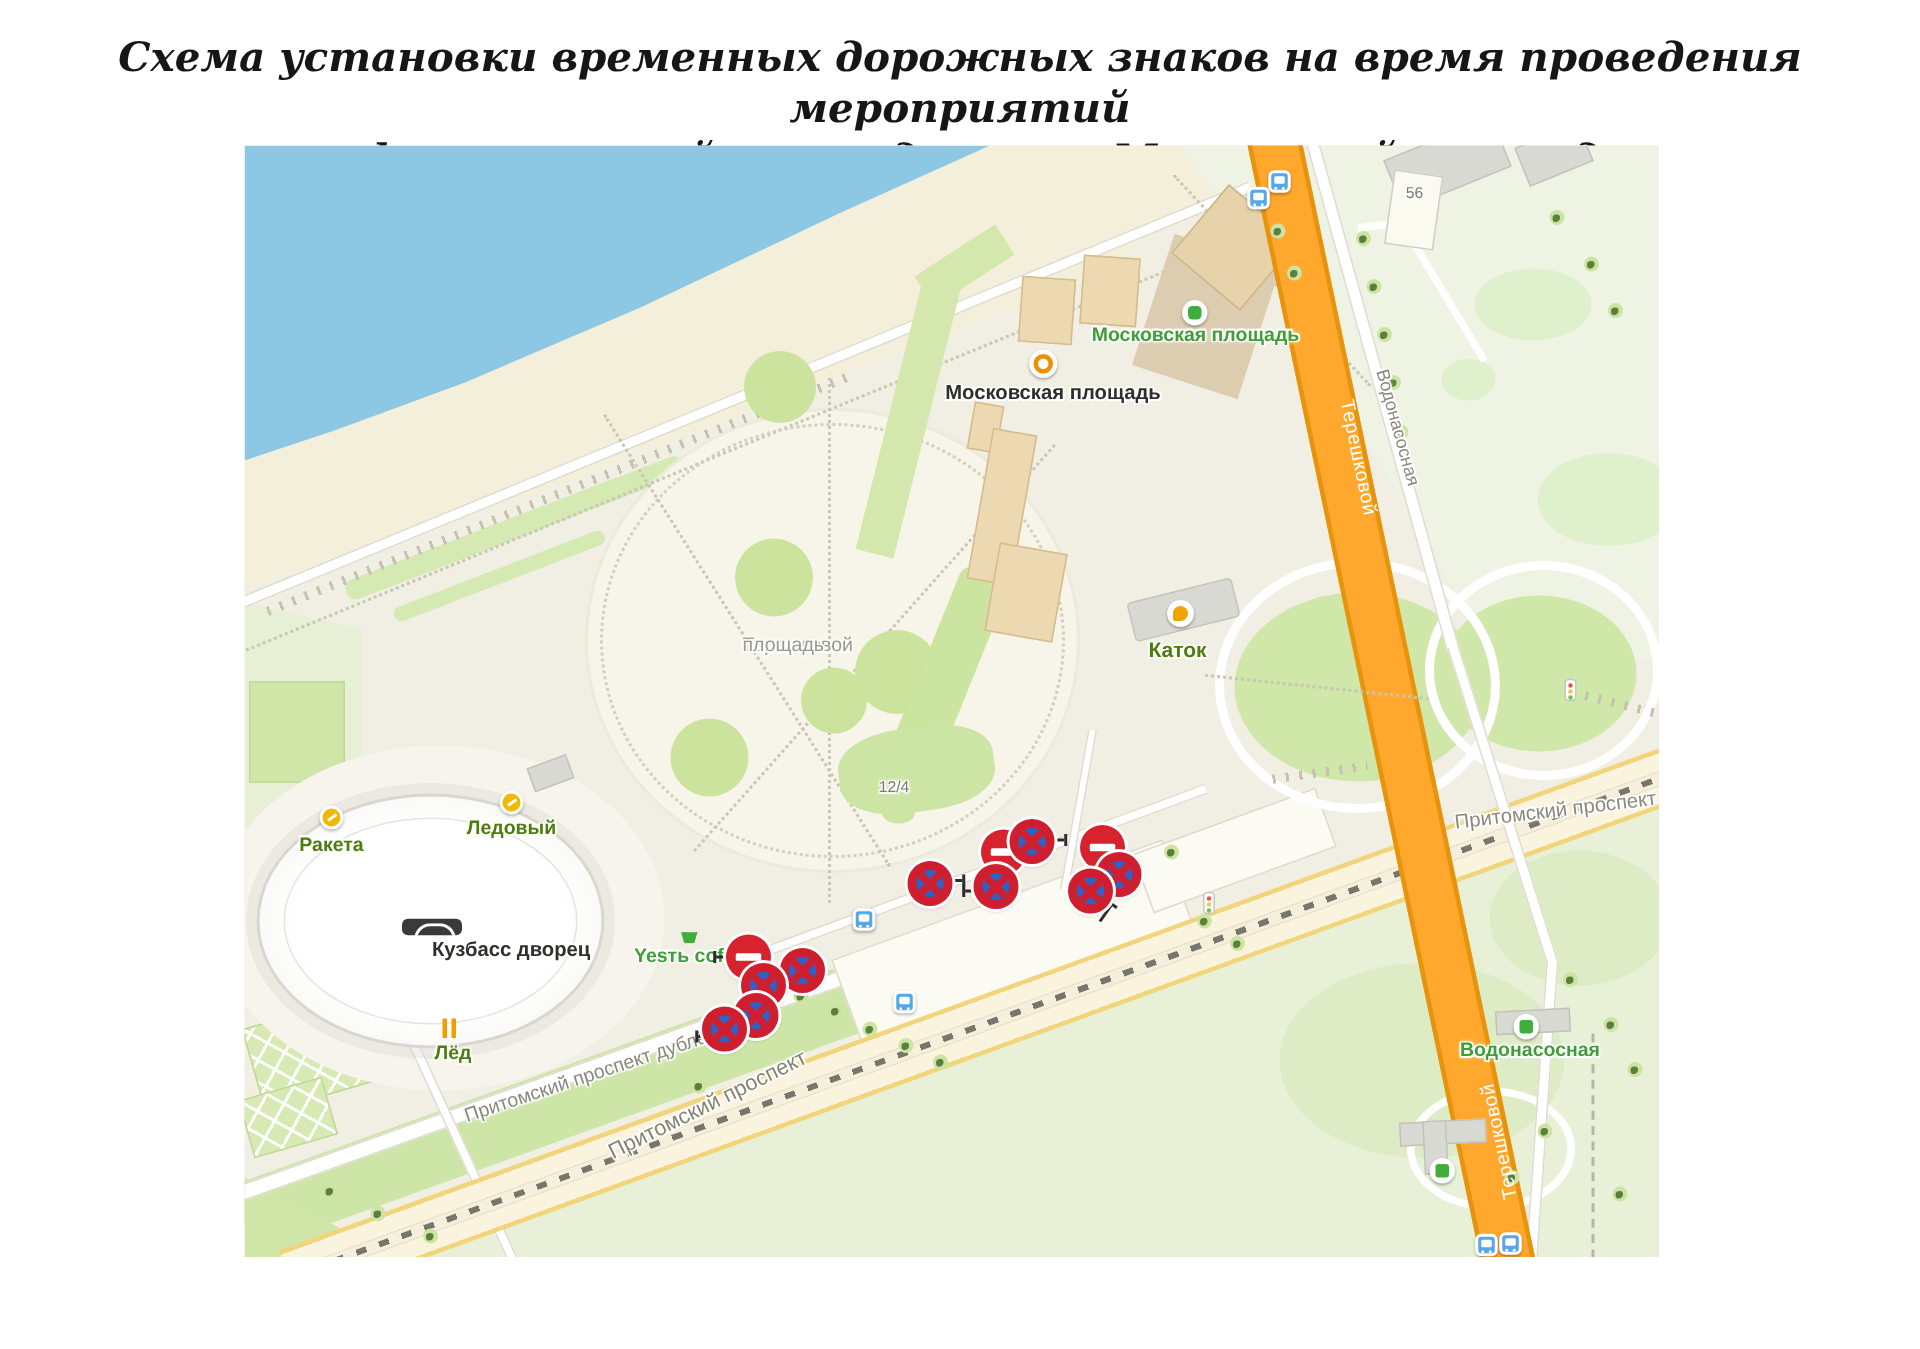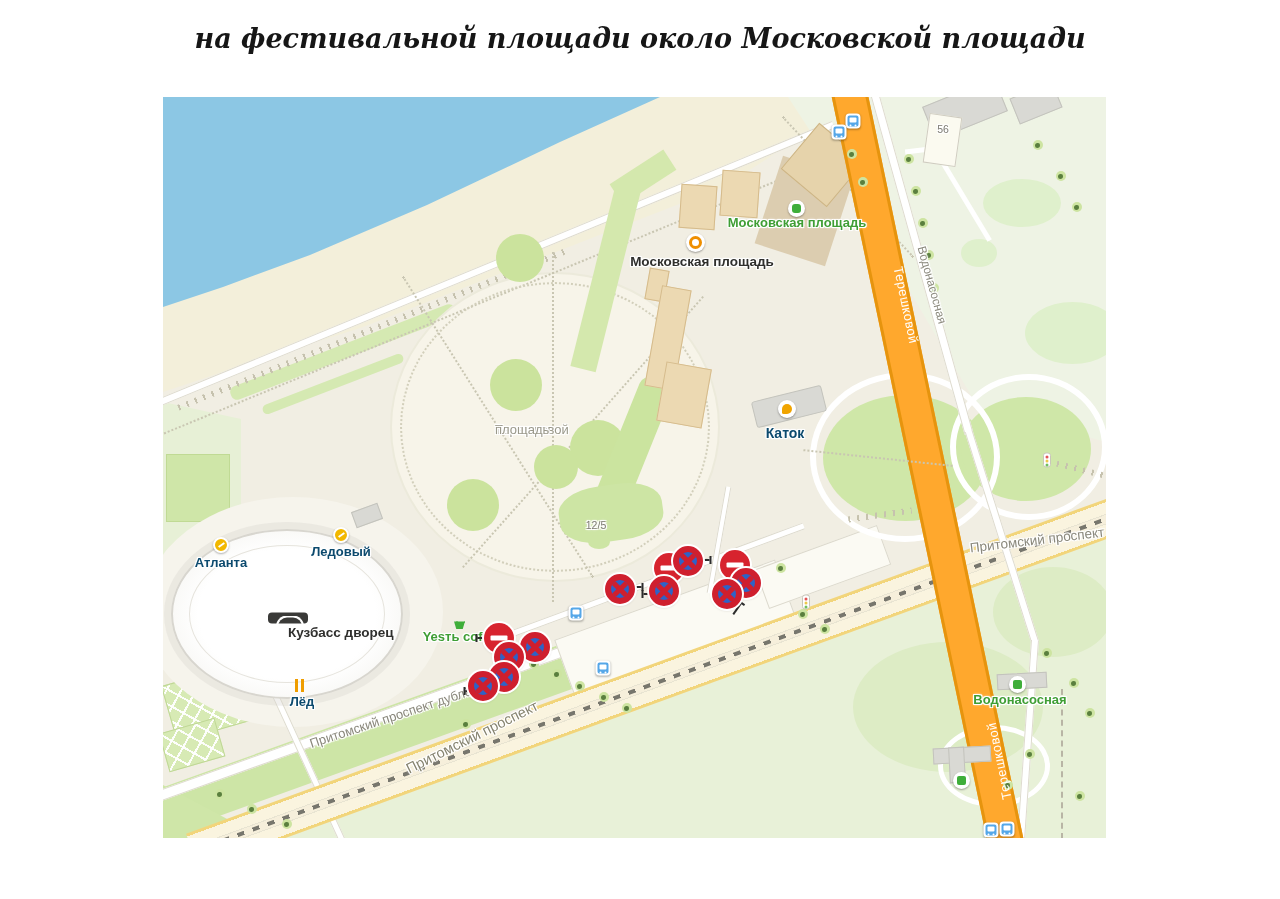--- a/index.html
+++ b/index.html
@@ -10,21 +10,21 @@
          font-size:27px;color:#161616;line-height:34px;}
   .map{position:absolute;left:163px;top:97px;width:943px;height:741px;
        background:#f1eee3;overflow:hidden;}
   .map *{position:absolute;box-sizing:border-box;}
   
   .lbl{white-space:nowrap;transform:translate(-50%,0);z-index:22;
        text-shadow:0 0 3px #fff,0 0 3px #fff,1px 1px 0 #fff,-1px -1px 0 #fff,1px -1px 0 #fff,-1px 1px 0 #fff;}
   .lbl-green{color:#3f9e35;font-weight:700;font-size:13px;}
   .lbl-black{color:#2f2f2d;font-weight:700;font-size:13.5px;}
   .lbl-gray{color:#9a988a;font-size:13px;text-align:center;line-height:16px;}
-  .lbl-orange{color:#0c4a6e;font-weight:700;font-size:13px;}
+  .lbl-orange{color:#4d7c0f;font-weight:700;font-size:13px;}
   .lbl-small{color:#7c7a72;font-size:10.5px;}
   .lbl-road{color:#8a887c;font-size:13px;z-index:21;}
   .lbl-road-big{color:#85836f;font-size:14.5px;z-index:21;}
   .lbl-road-white{color:#fff;font-size:13px;z-index:21;text-shadow:none;letter-spacing:.5px;}
   .rot{transform:translate(-50%,-50%) rotate(var(--r));}
   
   .sign{border-radius:50%;transform:translate(-50%,-50%);z-index:30;
         box-shadow:0 0 0 2px #fff,0 1px 3px rgba(0,0,0,.35);}
   .nostop{width:30px;height:30px;background:#2f62c6;border:6px solid #cf1f2e;overflow:hidden;}
   .nostop::before,.nostop::after{content:'';position:absolute;left:50%;top:50%;
@@ -70,20 +70,21 @@
   .bldg-tan{background:#ecd9b2;border:1px solid #d5bb8c;z-index:10;}
   .bldg-gray{background:#d9d9d4;border:1px solid #c3c3bc;z-index:10;}
   .whiteroad{background:#fff;border-left:1px solid #dedbce;border-right:1px solid #dedbce;}
   .whiteroad-h{background:#fff;border-top:1px solid #dedbce;border-bottom:1px solid #dedbce;}
 </style>
 </head>
 <body>
 
 <div class="page">
   <div class="title">
+    <div>Схема установки временных дорожных знаков на время проведения мероприятий</div>
     <div>на фестивальной площади около Московской площади</div>
   </div>
 
   <div class="map" id="map">
 
     <div style="left:0;top:0;width:943px;height:741px;background:#f3efda;clip-path:polygon(0 0,700px 0,560px 90px,380px 160px,200px 230px,60px 275px,0 295px);"></div>
     <div style="left:0;top:0;width:943px;height:741px;background:#8cc7e4;clip-path:polygon(0 0,497px 0,397px 45px,264px 108px,147px 158px,60px 190px,0 210px);"></div>
     <div style="left:0;top:0;width:943px;height:741px;background:#eef3e4;clip-path:polygon(625px 0,943px 0,943px 345px,815px 310px,700px 115px);"></div>
     <div style="left:820px;top:82px;width:78px;height:48px;border-radius:50%;background:#dff0cc;"></div>
     <div style="left:798px;top:142px;width:36px;height:28px;border-radius:50%;background:#dff0cc;"></div>
@@ -178,31 +179,31 @@
     <div class="poi poi-fuel" style="left:846px;top:579px;"></div>
     <div class="poi poi-fuel" style="left:790px;top:675px;"></div>
 
     <div class="lbl lbl-green" style="left:634px;top:118px;">Московская площадь</div>
     <div class="lbl lbl-black" style="left:539px;top:157px;">Московская площадь</div>
     <div class="lbl lbl-gray" style="left:332px;top:325px;">
       <div>Терешковой</div>
       <div>площадь</div>
     </div>
     <div class="lbl lbl-orange" style="left:622px;top:328px;font-size:14px;">Каток</div>
-    <div class="lbl lbl-orange" style="left:58px;top:458px;">Атланта</div>
+    <div class="lbl lbl-orange" style="left:58px;top:458px;">Ракета</div>
     <div class="lbl lbl-orange" style="left:178px;top:447px;">Ледовый</div>
     <div class="lbl lbl-black" style="left:125px;top:528px;text-align:center;transform:translate(-50%,0);">
       <div>Кузбасс дворец</div>
       <div>Кузбасс</div>
     </div>
     <div class="lbl lbl-orange" style="left:139px;top:597px;">Лёд</div>
     <div class="lbl lbl-green" style="left:299px;top:532px;">Yesть coffee</div>
     <div class="lbl lbl-green" style="left:857px;top:595px;">Водонасосная</div>
     <div class="lbl lbl-small" style="left:780px;top:26px;">56</div>
-    <div class="lbl lbl-small" style="left:433px;top:422px;">12/5</div>
+    <div class="lbl lbl-small" style="left:433px;top:422px;">12/4</div>
 
     <div class="lbl lbl-road-white rot" style="left:743px;top:208px;--r:78.3deg;">Терешковой</div>
     <div class="lbl lbl-road-white rot" style="left:836px;top:664px;--r:-101.7deg;">Терешковой</div>
     <div class="lbl lbl-road rot" style="left:769px;top:188px;--r:74.5deg;font-size:12px;">Водонасосная</div>
     <div class="lbl lbl-road rot" style="left:231px;top:619px;--r:-18.3deg;">Притомский проспект дублёр</div>
     <div class="lbl lbl-road-big rot" style="left:309px;top:640px;--r:-26.4deg;">Притомский проспект</div>
     <div class="lbl lbl-road rot" style="left:874px;top:443px;--r:-6.8deg;font-size:13.5px;">Притомский проспект</div>
   <div class="sign nostop" style="left: 457px; top: 492px;"></div>
       <div class="sign noentry" style="left: 506px; top: 471px;"></div>
       <div class="sign nostop" style="left: 525px; top: 464px;"></div>

